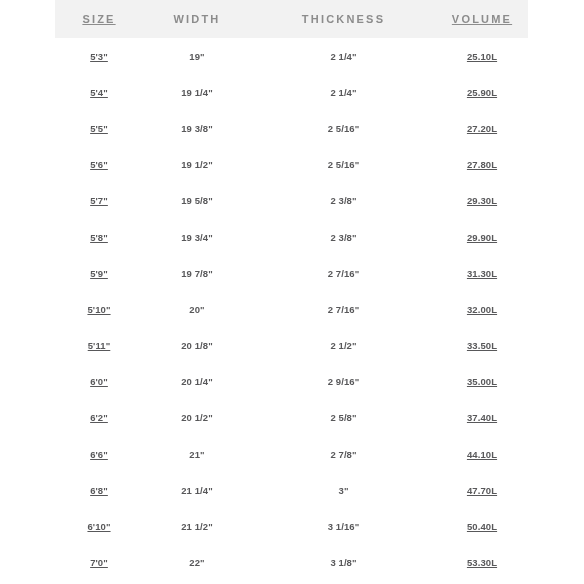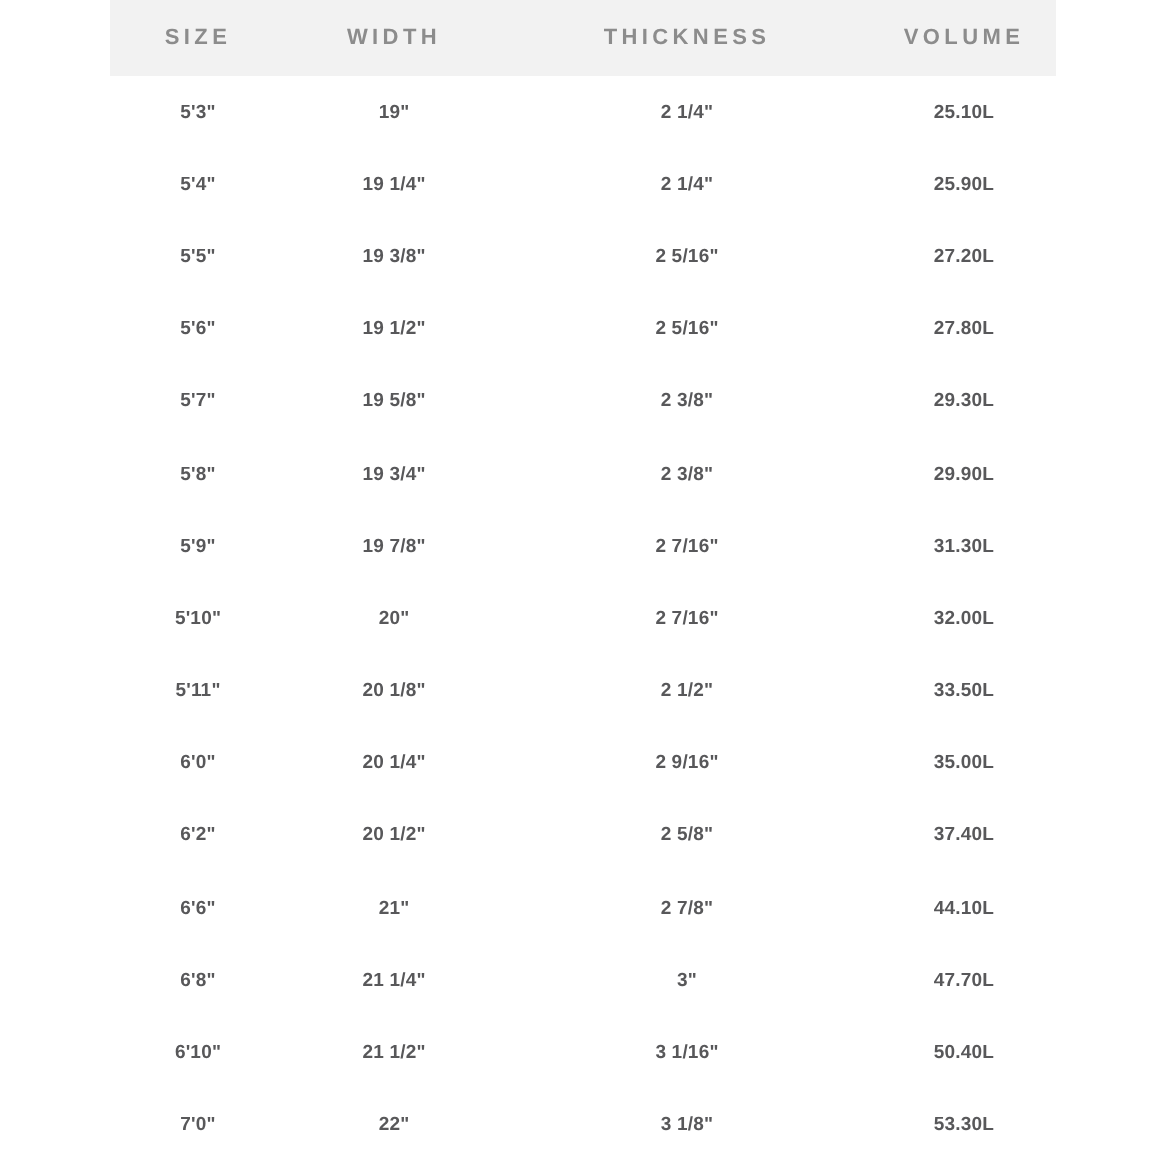--- a/index.html
+++ b/index.html
@@ -58,24 +58,24 @@
     font-weight: 700;
     color: #58585a;
     text-align: center;
     padding: 0;
     vertical-align: middle;
     letter-spacing: 0.1px;
     white-space: nowrap;
   }
 
   
-  .col-size      { width: 88px; }
+  .col-size      { width: 88px; text-decoration: underline; }
   .col-width     { width: 108px; }
   .col-thickness { width: 185px; }
-  .col-volume    { width: 92px; }
+  .col-volume    { width: 92px; text-decoration: underline; }
 </style>
 </head>
 <body>
 
 <div class="size-chart">
   <table class="chart-table">
     <colgroup>
       <col class="col-size">
       <col class="col-width">
       <col class="col-thickness">

